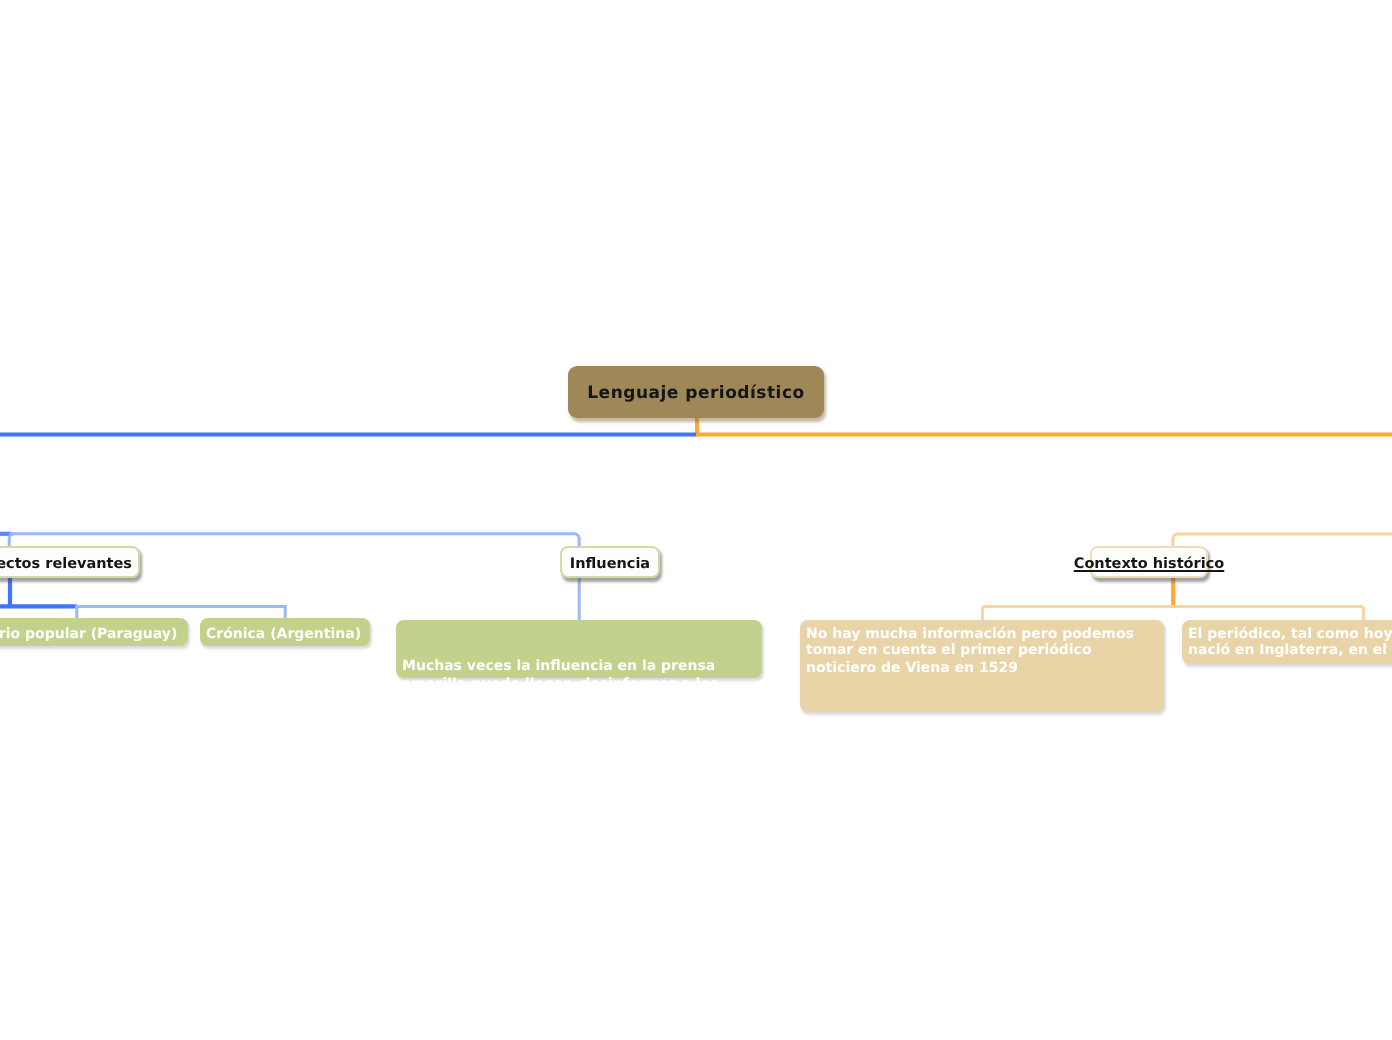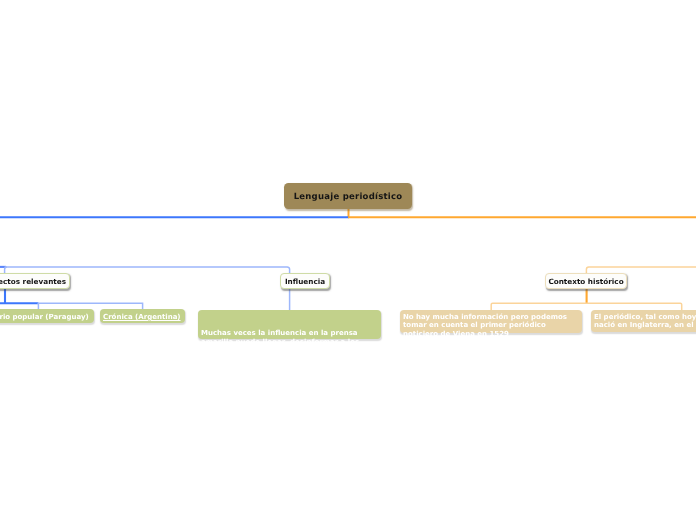--- a/index.html
+++ b/index.html
@@ -76,28 +76,28 @@
   <div class="node" id="root-node">
     <span>Lenguaje periodístico</span>
     </div>
 
   <div class="node pill green" style="left:-21px;width:91px;">
     <span>Aspectos relevantes</span>
     </div>
   <div class="node pill green" style="left:264px;width:50px;margin-left:16px;">
     <span>Influencia</span>
     </div>
-  <div class="node pill cream" style="left:545px;width:82px;">
+  <div class="node pill cream" style="left:545px;width:59px;text-decoration:underline;">
     <span>Contexto histórico</span>
     </div>
 
   <div class="node leaf green" style="left:-16.5px;top:309px;width:110px;height:14px;padding-top:4px;"><span>Diario popular (Paraguay)</span></div>
-  <div class="node leaf green" style="left:100px;top:309px;width:85px;height:14px;padding-top:4px;text-decoration:underline;"><span>Crónica (Argentina)</span></div>
+  <div class="node leaf green" style="left:100px;top:309px;width:85px;height:14px;padding-top:4px;"><span>Crónica (Argentina)</span></div>
   <div class="node leaf green" style="left:198px;top:310px;width:183px;height:29px;padding-top:19px;"><span>Muchas veces la influencia en la prensa
 amarilla puede llegar  desinformar a los
 lectores</span></div>
-  <div class="node leaf cream" style="left:400px;top:310px;width:182px;height:23px;padding-top:2.5px;"><span>No hay mucha información pero podemos
+  <div class="node leaf cream" style="left:400px;top:310px;width:182px;height:46px;padding-top:2.5px;"><span>No hay mucha información pero podemos
 tomar en cuenta el primer periódico
 noticiero de Viena en 1529</span></div>
   <div class="node leaf cream" style="left:591px;top:310px;width:115px;height:21.5px;padding-top:2.5px;"><span>El periódico, tal como hoy
 nació en Inglaterra, en el</span></div>
 
 </div>
 
 </body></html>

